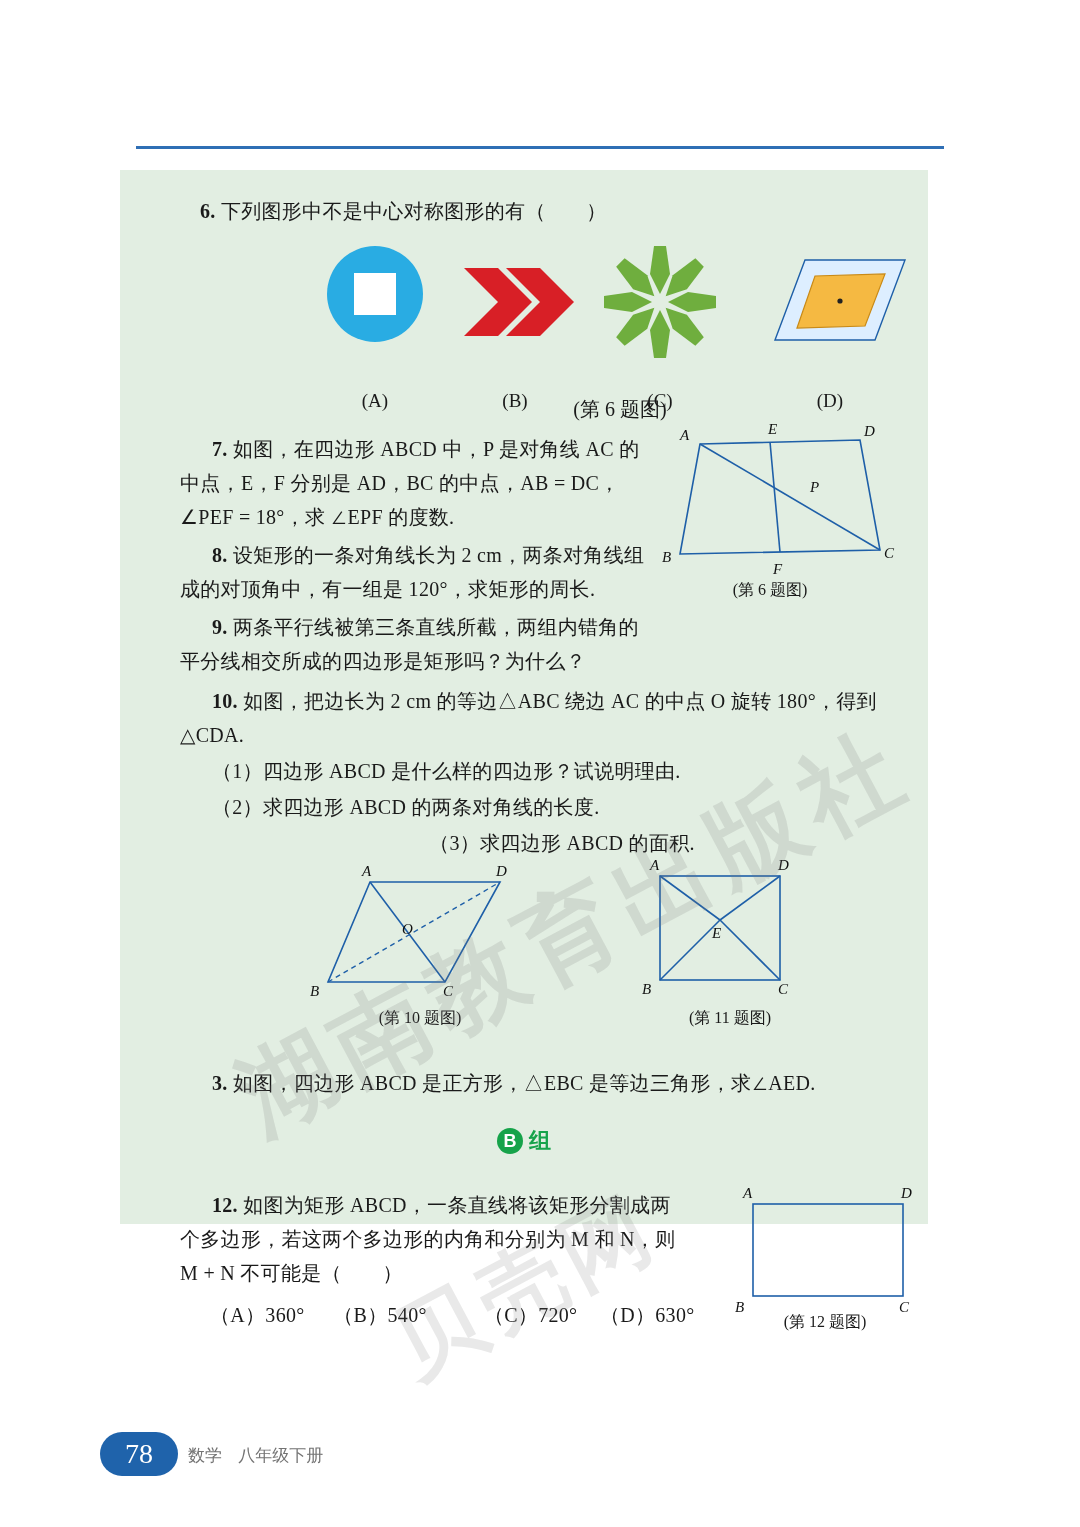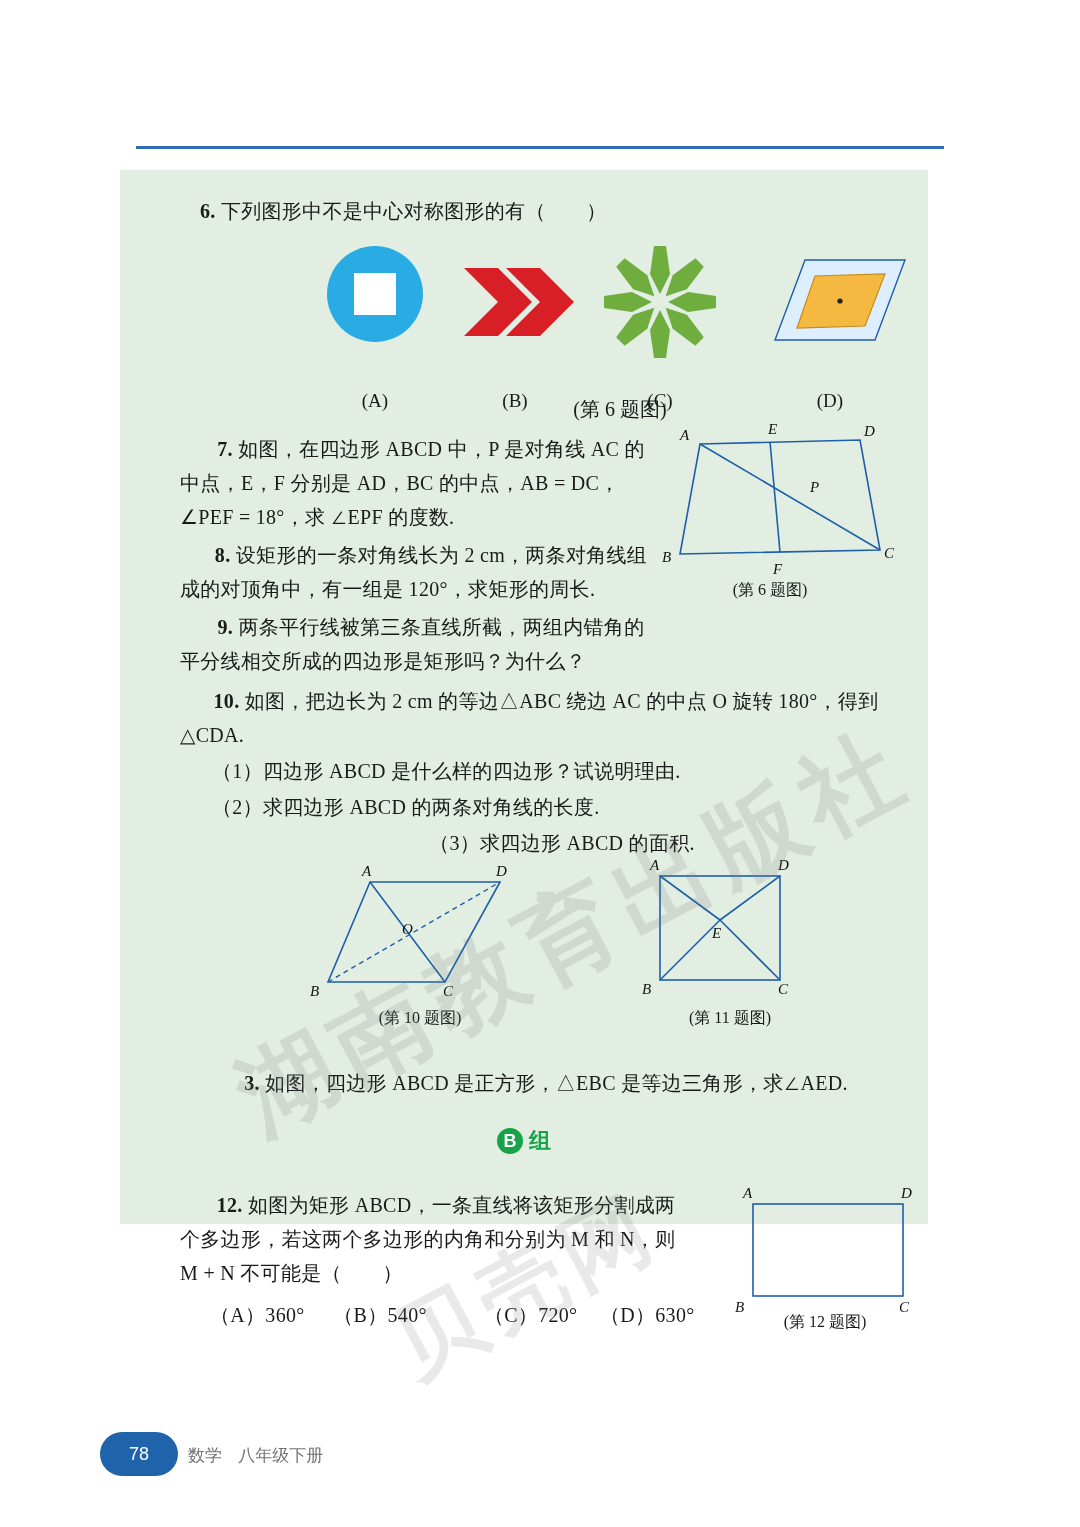--- a/index.html
+++ b/index.html
@@ -10,21 +10,21 @@
   .page{position:absolute;inset:0;}
   .top-rule{position:absolute;left:136px;top:146px;width:808px;height:3px;background:#2f6fb5;}
   .content{
     position:absolute;left:120px;top:170px;width:808px;height:1054px;
     background:#e2eee2;
   }
   .inner{position:relative;width:100%;height:100%;}
 
   .q{position:absolute;font-size:20px;line-height:34px;letter-spacing:0.3px;}
   .num{font-weight:bold;}
-  .indent{text-indent:32px;text-align:center;}
+  .indent{text-indent:32px;}
 
   
   #q6{left:80px;top:24px;width:660px;}
   .shapes{position:absolute;left:0;top:60px;width:700px;height:160px;}
   .shape-wrap{position:absolute;width:150px;text-align:center;}
   .shape-label{position:absolute;top:160px;width:150px;text-align:center;font-size:19px;}
   .circle-sq{width:96px;height:96px;border-radius:50%;background:#29ace3;position:relative;margin:16px auto 0;}
   .circle-sq:after{content:"";position:absolute;left:27px;top:27px;width:42px;height:42px;background:#fff;}
   .caption{position:absolute;font-size:20px;text-align:center;}
 
@@ -45,21 +45,21 @@
       transform:rotate(-28deg);color:rgba(120,120,120,0.18);
       font-family:"Liberation Sans",sans-serif;font-weight:bold;
       font-size:96px;letter-spacing:10px;pointer-events:none;line-height:150px;}
   .wm2{position:absolute;left:360px;top:1130px;width:700px;transform:rotate(-28deg);
       color:rgba(120,120,120,0.16);font-family:"Liberation Sans",sans-serif;font-weight:bold;
       font-size:86px;letter-spacing:8px;pointer-events:none;}
 
   
   .footer{position:absolute;left:100px;top:1432px;width:400px;height:60px;}
   .pagenum{position:absolute;left:0;top:0;width:78px;height:44px;border-radius:22px;
-    background:#1f63ab;color:#fff;font-family:Liberation Sans, sans-serif;font-size:18px;
+    background:#1f63ab;color:#fff;font-family:Liberation Serif, serif;font-size:28px;
     text-align:center;line-height:44px;}
   .footer-text{position:absolute;left:88px;top:12px;font-size:17px;color:#737373;}
   .footer-text .sp{margin-left:12px;}
 </style>
 </head>
 <body>
 
 <div class="page">
 
   <div class="top-rule"></div>

